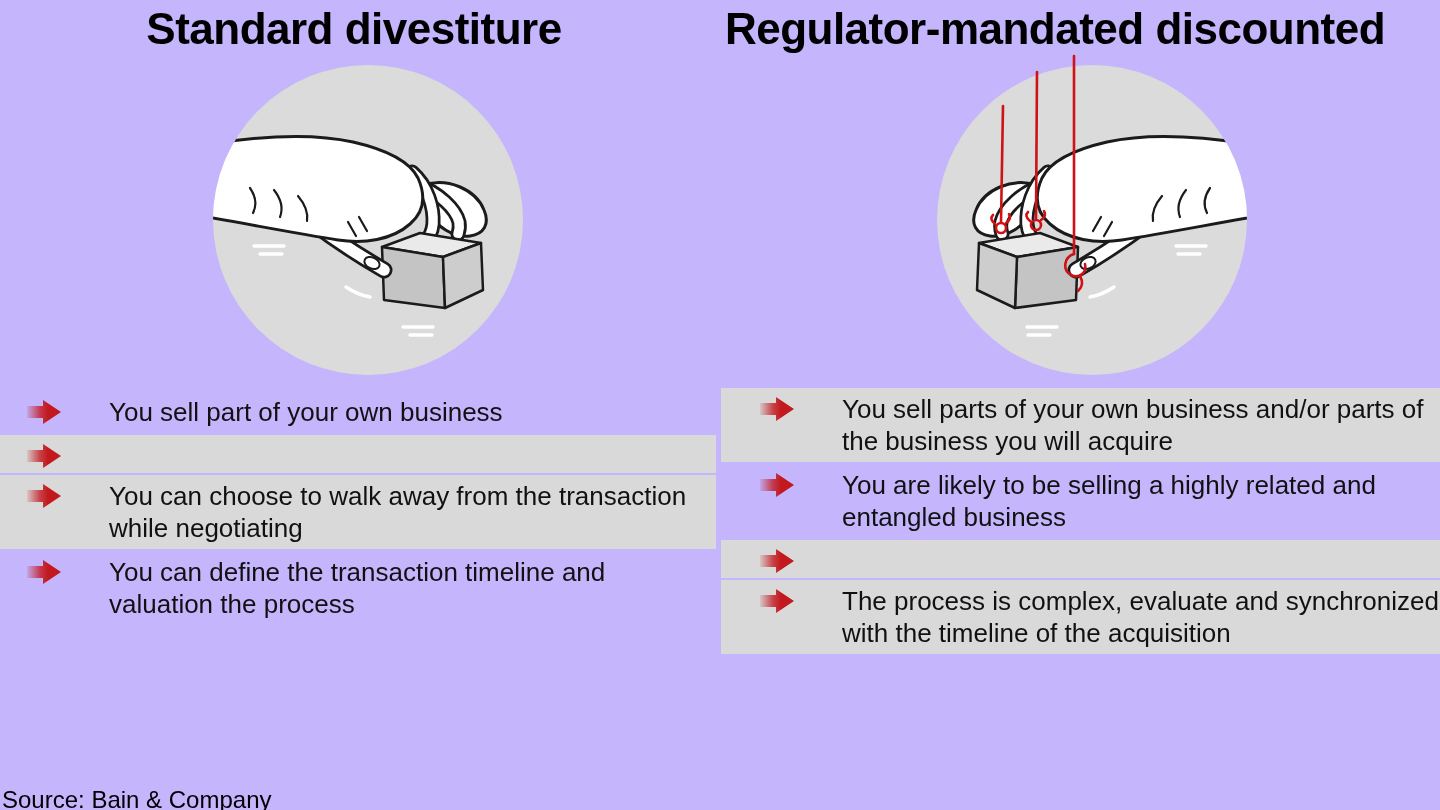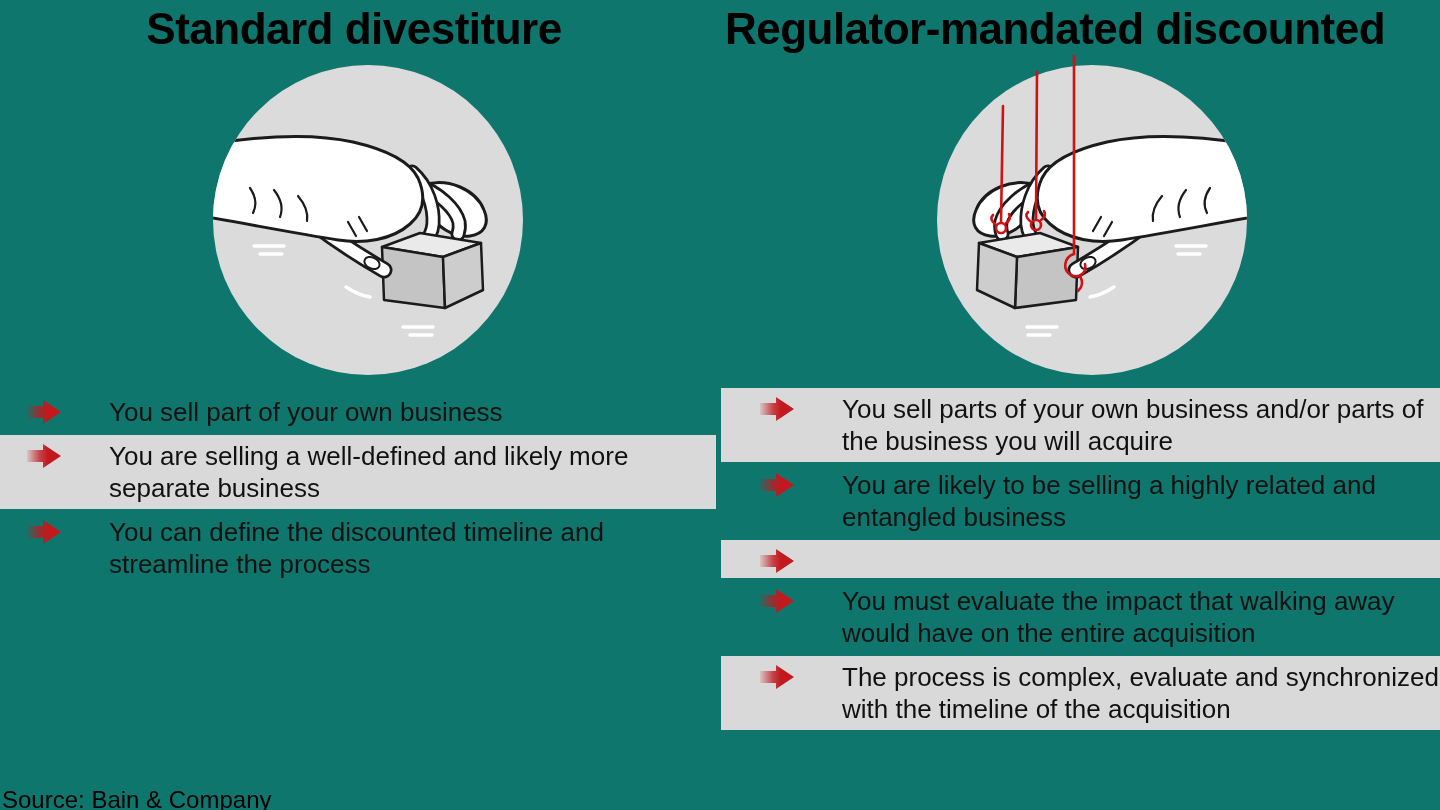--- a/index.html
+++ b/index.html
@@ -5,21 +5,21 @@
   :root{
     --accent-red:#c2181e;
     --string-red:#ce1216;
     --row-gray:#d9d9d9;
     --circle-gray:#dbdbdb;
     --text:#111111;
   }
   *{margin:0;padding:0;box-sizing:border-box;}
   html,body{background:#ffffff;}
   .canvas{
-    position:relative;width:1440px;height:810px;background:#0f766e;overflow:hidden;
+    position:relative;width:1440px;height:810px;background:#c4b5fd;overflow:hidden;
     font-family:"Liberation Sans","DejaVu Sans",sans-serif;color:var(--text);
   }
   .col-title{
     position:absolute;top:4px;text-align:center;font-size:44px;font-weight:bold;
     color:#000;letter-spacing:-0.5px;white-space:nowrap;
   }
   .col-title.left{left:0;width:708px;}
   .col-title.right{left:690px;width:730px;}
   .figure{position:absolute;top:50px;width:340px;height:335px;}
   .figure.left{left:198px;}
@@ -176,53 +176,52 @@
     <li>
       <svg class="arrow-svg" viewBox="0 0 34 24">
           <path fill="url(#arrowGrad)" d="M0 6 H16 V0 L34 12 L16 24 V18 H0 Z"></path>
         </svg>
       <span class="bullet-text">You sell part of your own business</span>
     </li>
     <li class="shaded">
       <svg class="arrow-svg" viewBox="0 0 34 24">
           <path fill="url(#arrowGrad)" d="M0 6 H16 V0 L34 12 L16 24 V18 H0 Z"></path>
         </svg>
-      <span class="bullet-text">You are selling a well-defined and likely more separate business</span>
+    </li>
+    <li class="shaded">
+      <svg class="arrow-svg" viewBox="0 0 34 24">
+          <path fill="url(#arrowGrad)" d="M0 6 H16 V0 L34 12 L16 24 V18 H0 Z"></path>
+        </svg>
+      <span class="bullet-text">You can choose to walk away from the transaction while negotiating</span>
     </li>
     <li>
       <svg class="arrow-svg" viewBox="0 0 34 24">
           <path fill="url(#arrowGrad)" d="M0 6 H16 V0 L34 12 L16 24 V18 H0 Z"></path>
         </svg>
-      <span class="bullet-text">You can define the discounted timeline and streamline the process</span>
+      <span class="bullet-text">You can define the transaction timeline and valuation the process</span>
     </li>
   </ul>
 
   <ul class="bullets right">
     <li class="shaded">
       <svg class="arrow-svg" viewBox="0 0 34 24">
           <path fill="url(#arrowGrad)" d="M0 6 H16 V0 L34 12 L16 24 V18 H0 Z"></path>
         </svg>
       <span class="bullet-text">You sell parts of your own business and/or parts of the business you will acquire</span>
     </li>
     <li>
       <svg class="arrow-svg" viewBox="0 0 34 24">
           <path fill="url(#arrowGrad)" d="M0 6 H16 V0 L34 12 L16 24 V18 H0 Z"></path>
         </svg>
       <span class="bullet-text">You are likely to be selling a highly related and entangled business</span>
     </li>
     <li class="shaded">
       <svg class="arrow-svg" viewBox="0 0 34 24">
           <path fill="url(#arrowGrad)" d="M0 6 H16 V0 L34 12 L16 24 V18 H0 Z"></path>
         </svg>
-    </li>
-    <li>
-      <svg class="arrow-svg" viewBox="0 0 34 24">
-          <path fill="url(#arrowGrad)" d="M0 6 H16 V0 L34 12 L16 24 V18 H0 Z"></path>
-        </svg>
-      <span class="bullet-text">You must evaluate the impact that walking away would have on the entire acquisition</span>
     </li>
     <li class="shaded">
       <svg class="arrow-svg" viewBox="0 0 34 24">
           <path fill="url(#arrowGrad)" d="M0 6 H16 V0 L34 12 L16 24 V18 H0 Z"></path>
         </svg>
       <span class="bullet-text">The process is complex, evaluate and synchronized with the timeline of the acquisition</span>
     </li>
   </ul>
 
   <div class="source">Source: Bain &amp; Company</div>

